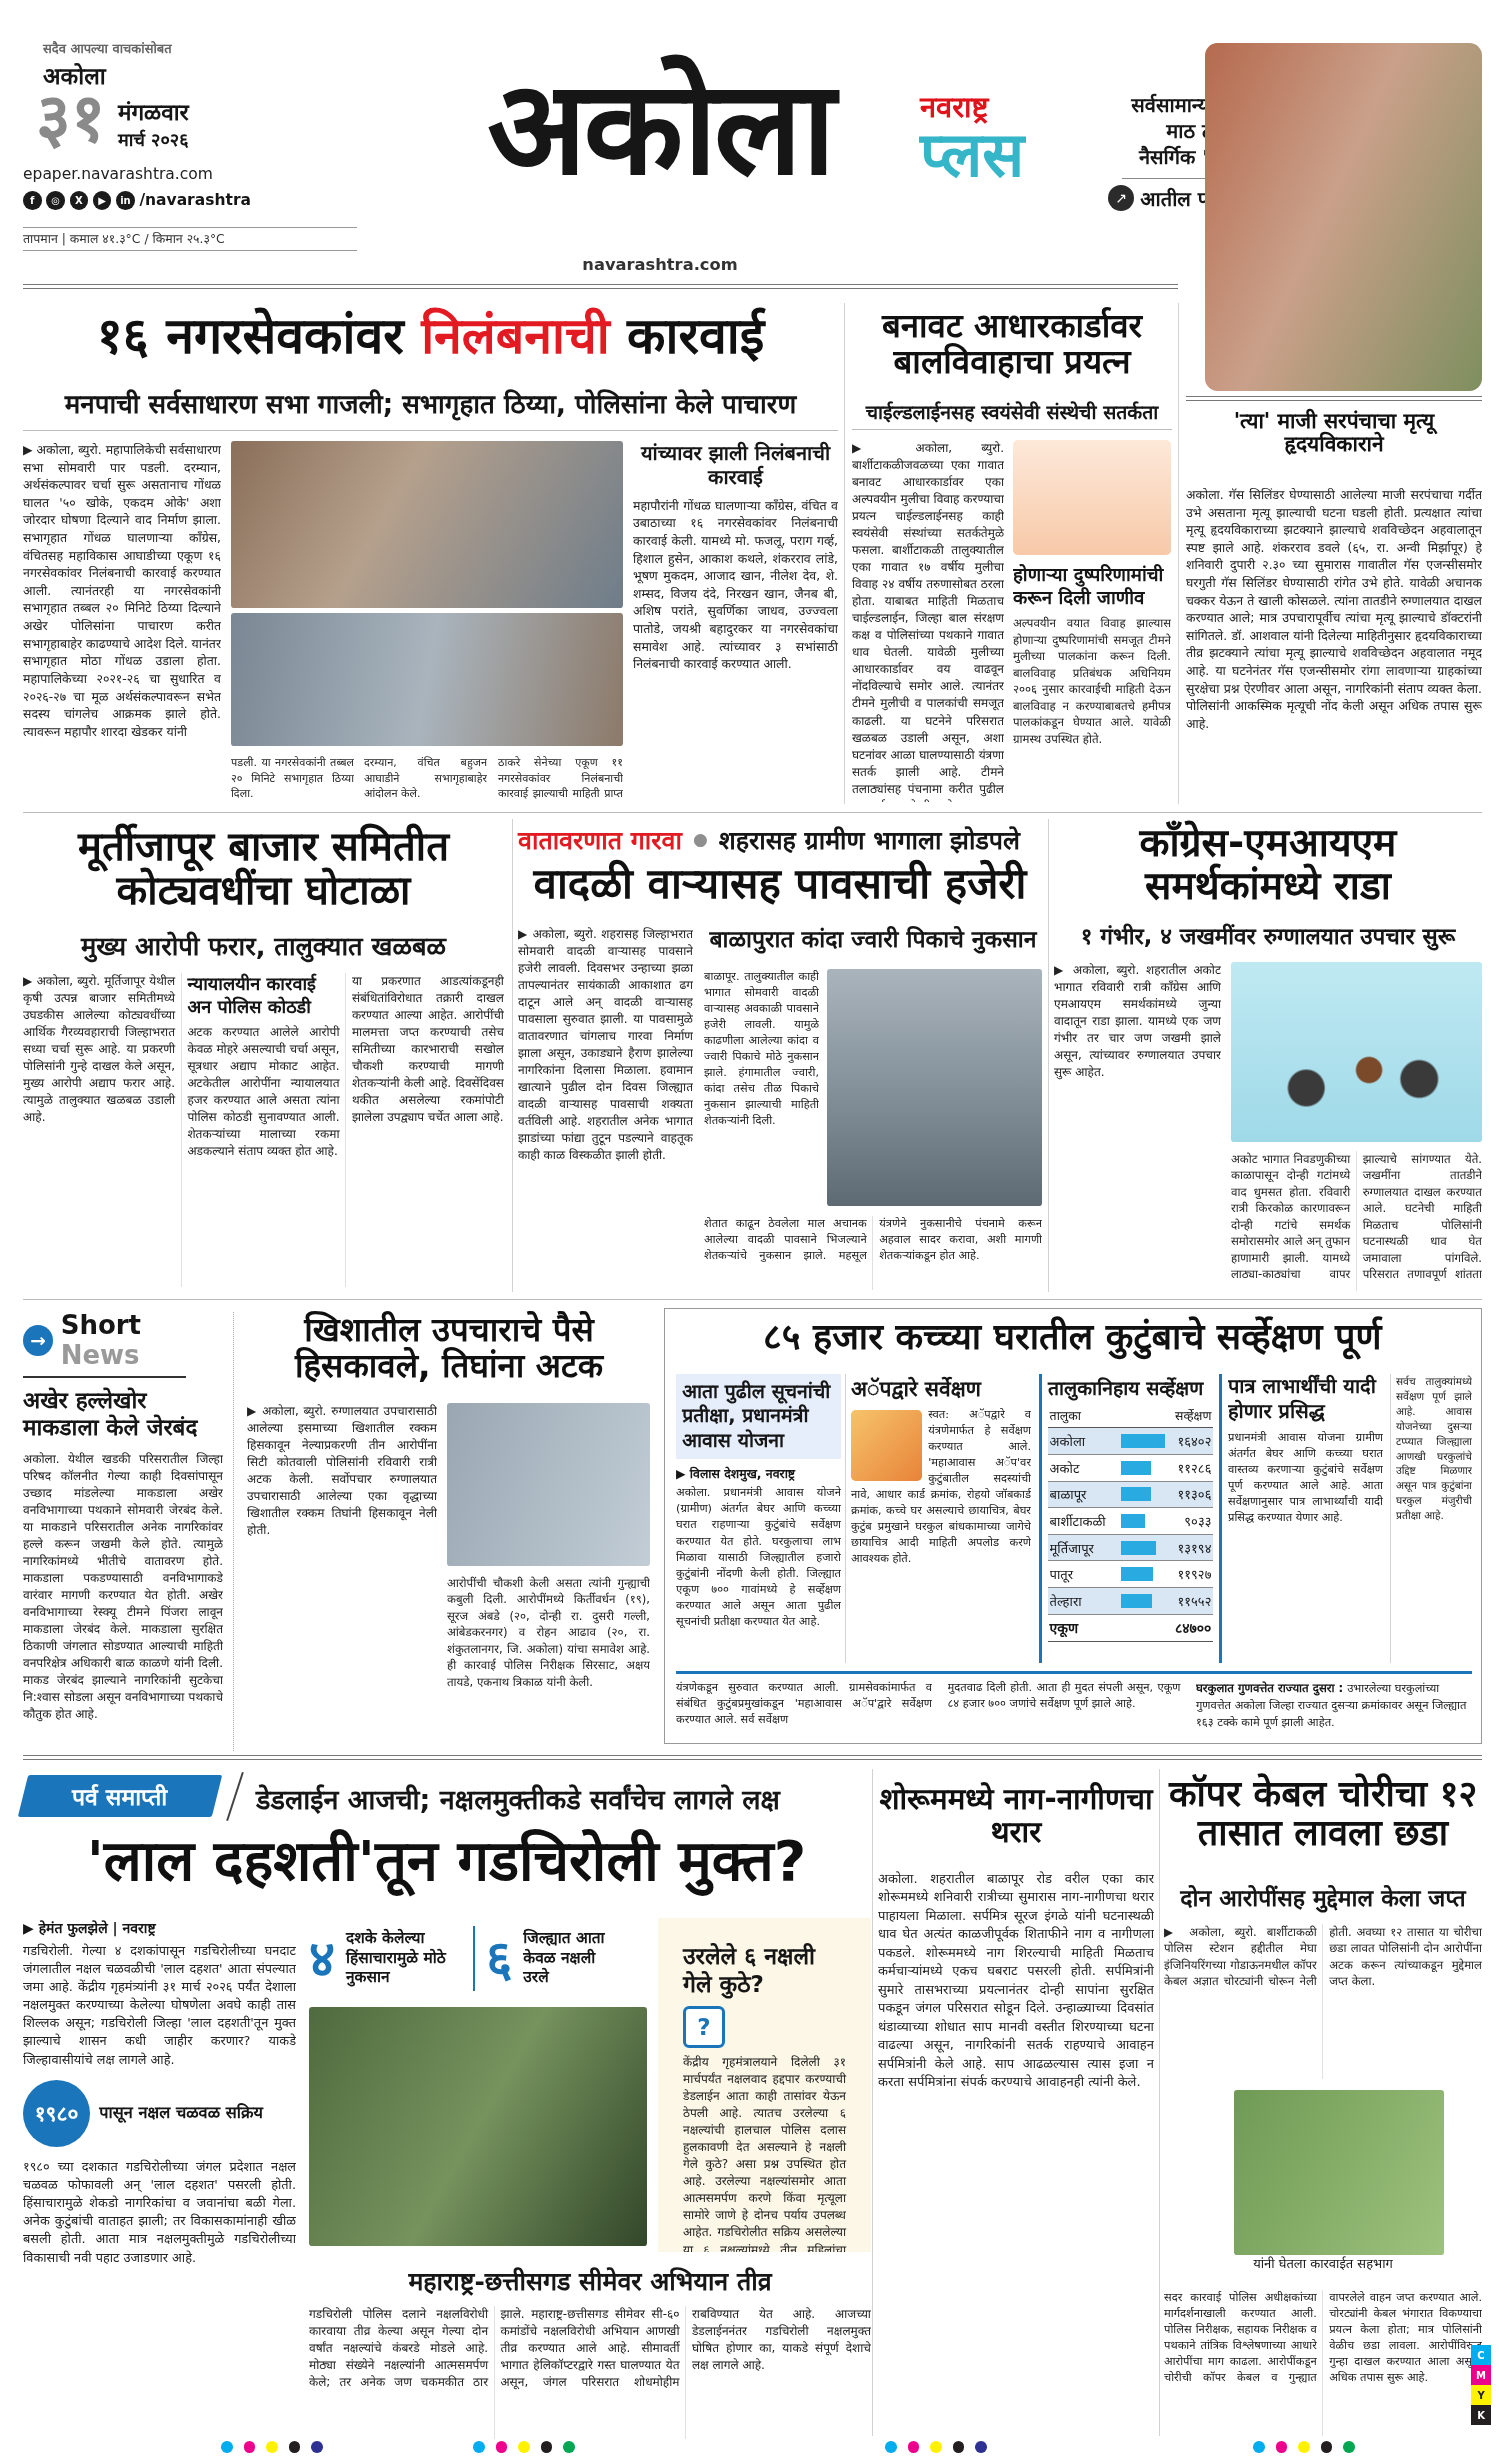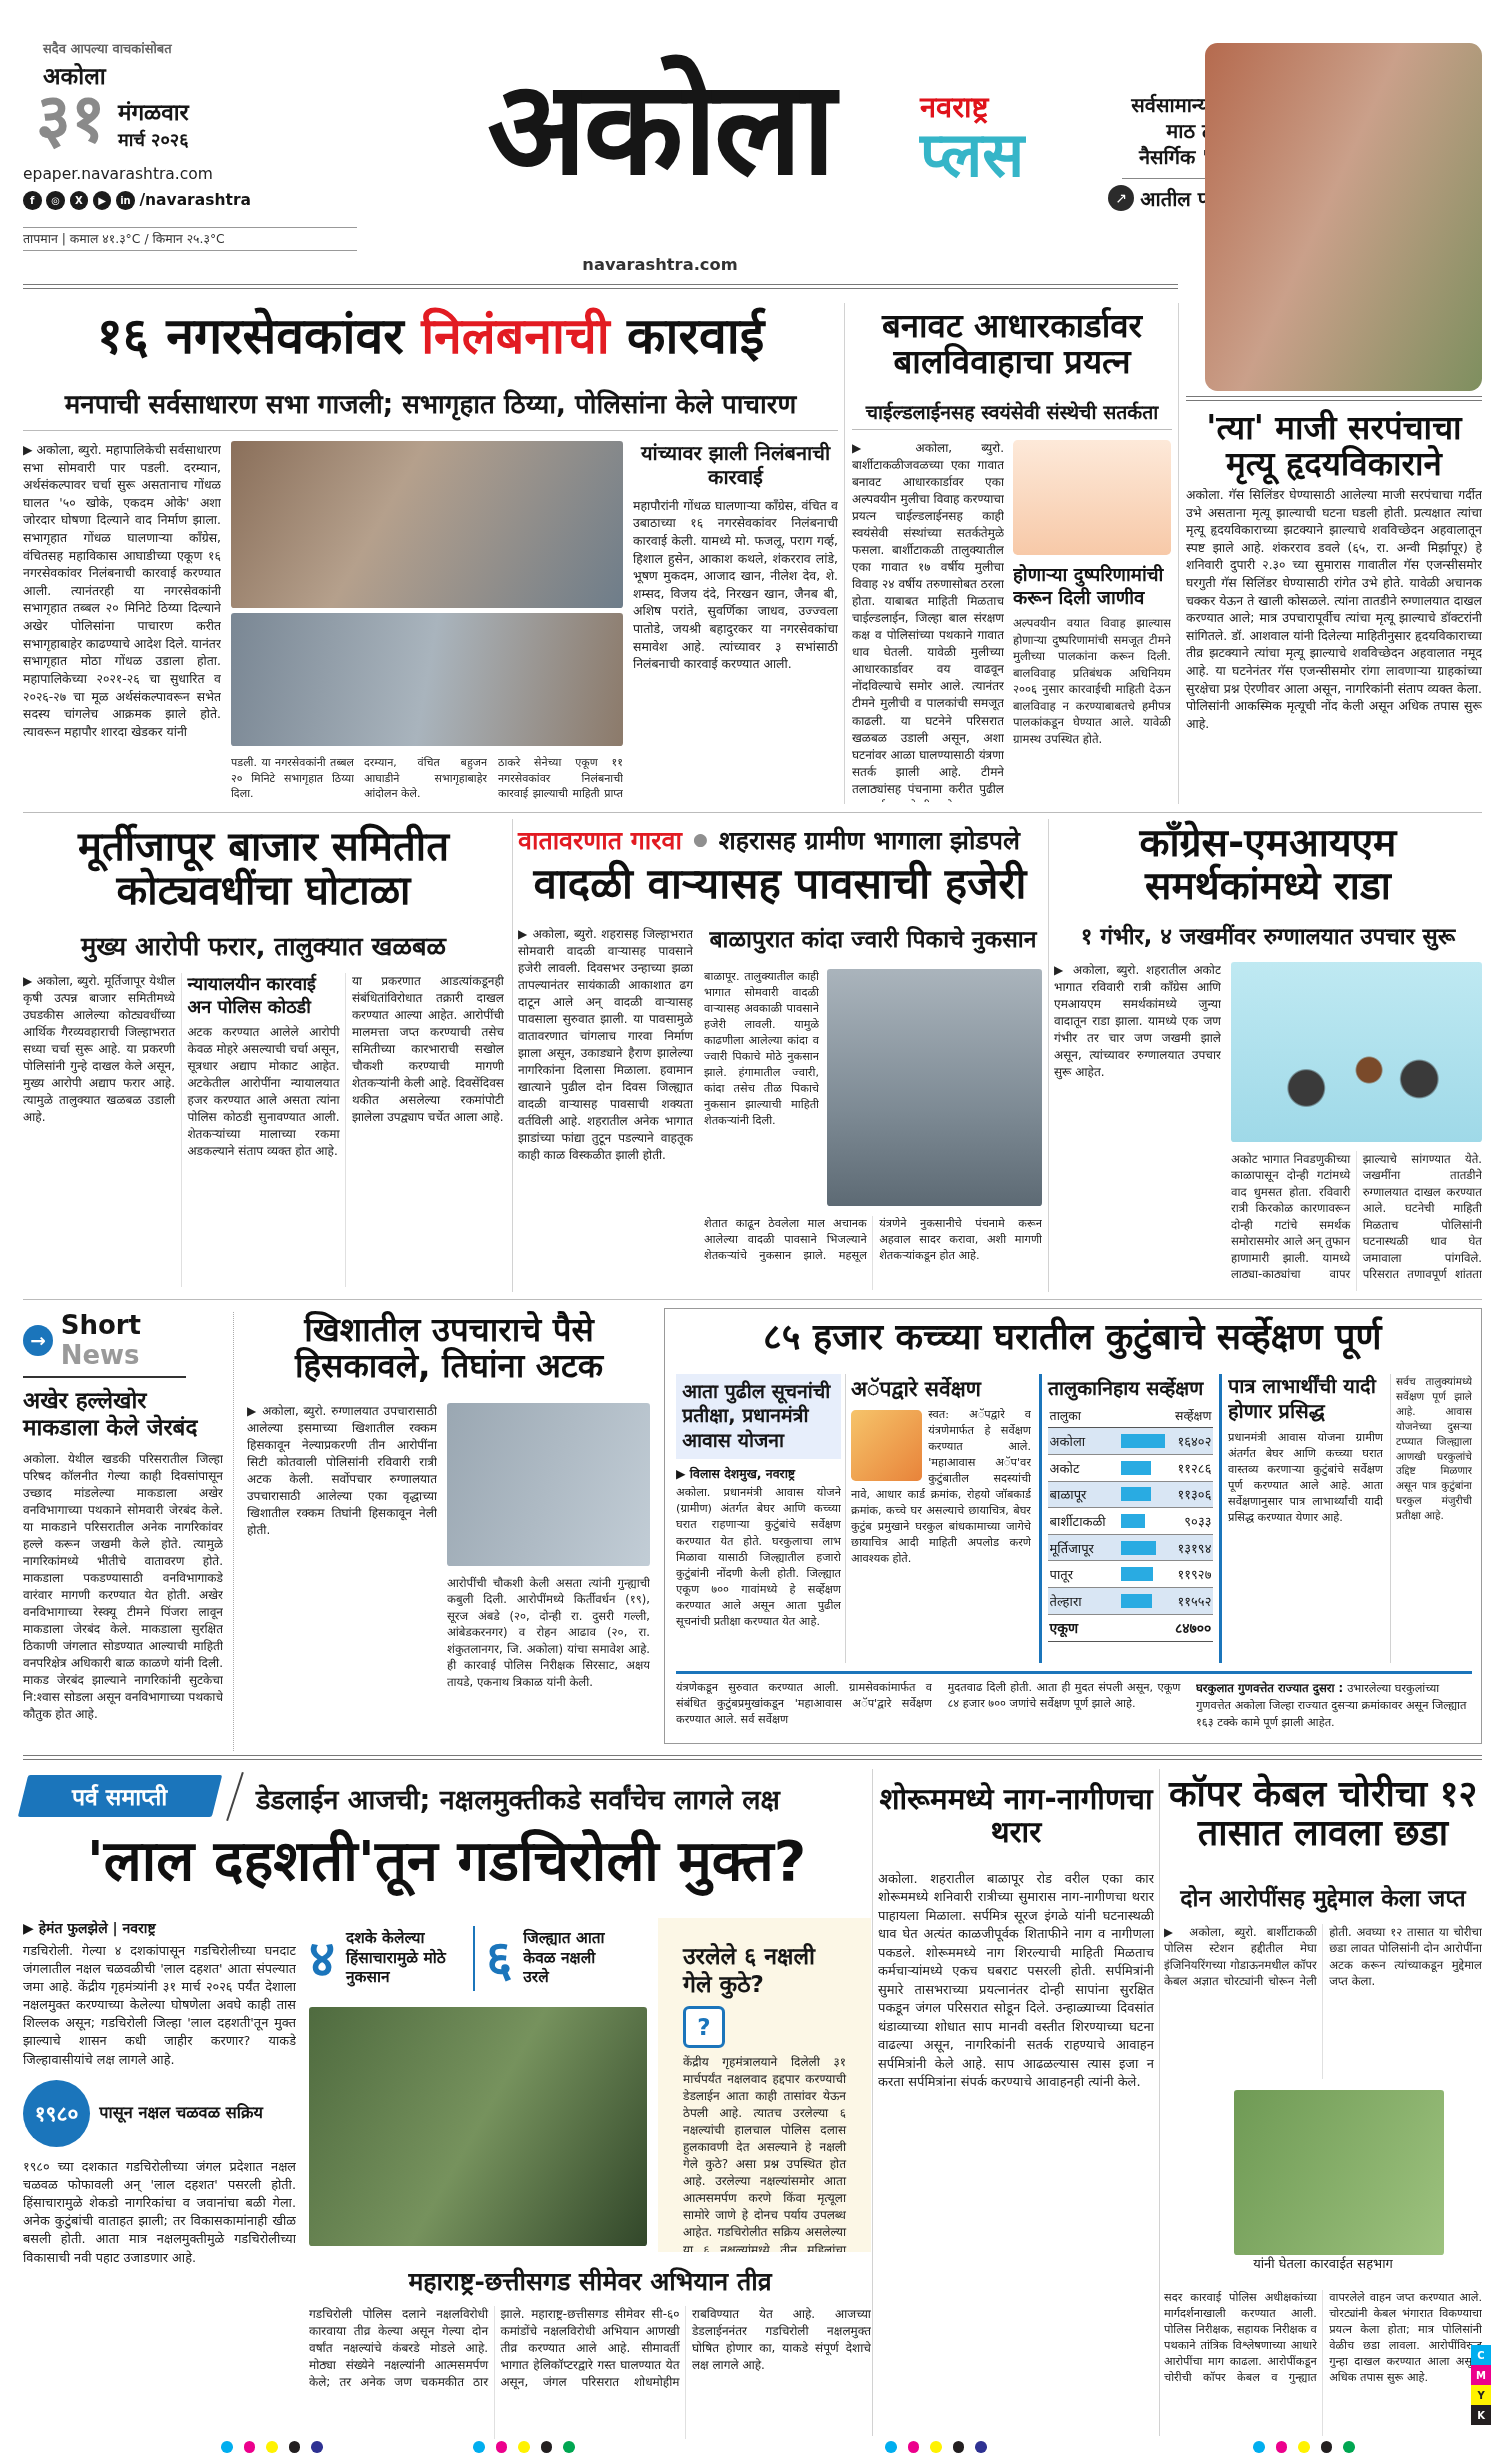--- a/index.html
+++ b/index.html
@@ -132,21 +132,21 @@
     <div class="abs body" style="left:0;top:137px;width:152px;height:362px;font-size:12px;overflow:hidden;">▶ अकोला, ब्युरो. बार्शीटाकळीजवळच्या एका गावात बनावट आधारकार्डावर एका अल्पवयीन मुलीचा विवाह करण्याचा प्रयत्न चाईल्डलाईनसह काही स्वयंसेवी संस्थांच्या सतर्कतेमुळे फसला. बार्शीटाकळी तालुक्यातील एका गावात १७ वर्षीय मुलीचा विवाह २४ वर्षीय तरुणासोबत ठरला होता. याबाबत माहिती मिळताच चाईल्डलाईन, जिल्हा बाल संरक्षण कक्ष व पोलिसांच्या पथकाने गावात धाव घेतली. यावेळी मुलीच्या आधारकार्डावर वय वाढवून नोंदविल्याचे समोर आले. त्यानंतर टीमने मुलीची व पालकांची समजूत काढली. या घटनेने परिसरात खळबळ उडाली असून, अशा घटनांवर आळा घालण्यासाठी यंत्रणा सतर्क झाली आहे. टीमने तलाठ्यांसह पंचनामा करीत पुढील कारवाई सुरू केली आहे.</div>
     <div class="abs" style="left:161px;top:137px;width:158px;height:362px;overflow:hidden;">
       <div class="ph-girl" style="width:158px;height:115px;"></div>
       <div style="font-size:18.6px;font-weight:800;line-height:1.25;margin:7.8px 0 6.2px;">होणाऱ्या दुष्परिणामांची करून दिली जाणीव</div>
       <div class="body" style="font-size:11.6px;">अल्पवयीन वयात विवाह झाल्यास होणाऱ्या दुष्परिणामांची समजूत टीमने मुलीच्या पालकांना करून दिली. बालविवाह प्रतिबंधक अधिनियम २००६ नुसार कारवाईची माहिती देऊन बालविवाह न करण्याबाबतचे हमीपत्र पालकांकडून घेण्यात आले. यावेळी ग्रामस्थ उपस्थित होते.</div>
     </div>
   </div>
 
   <div class="abs" style="left:1186px;top:303px;width:296px;height:501px;">
     <div class="abs drule" style="left:0;top:93px;width:296px;"></div>
-    <h2 class="hl abs" style="left:0;top:107px;width:296px;font-size:33px;margin:0;">'त्या' माजी सरपंचाचा मृत्यू हृदयविकाराने</h2>
+    <h2 class="hl abs" style="left:0;top:107px;width:296px;font-size:21px;margin:0;">'त्या' माजी सरपंचाचा मृत्यू हृदयविकाराने</h2>
     <div class="abs body" style="left:0;top:183px;width:296px;height:315px;font-size:12.4px;overflow:hidden;">अकोला. गॅस सिलिंडर घेण्यासाठी आलेल्या माजी सरपंचाचा गर्दीत उभे असताना मृत्यू झाल्याची घटना घडली होती. प्रत्यक्षात त्यांचा मृत्यू हृदयविकाराच्या झटक्याने झाल्याचे शवविच्छेदन अहवालातून स्पष्ट झाले आहे. शंकरराव डवले (६५, रा. अन्वी मिर्झापूर) हे शनिवारी दुपारी २.३० च्या सुमारास गावातील गॅस एजन्सीसमोर घरगुती गॅस सिलिंडर घेण्यासाठी रांगेत उभे होते. यावेळी अचानक चक्कर येऊन ते खाली कोसळले. त्यांना तातडीने रुग्णालयात दाखल करण्यात आले; मात्र उपचारापूर्वीच त्यांचा मृत्यू झाल्याचे डॉक्टरांनी सांगितले. डॉ. आशवाल यांनी दिलेल्या माहितीनुसार हृदयविकाराच्या तीव्र झटक्याने त्यांचा मृत्यू झाल्याचे शवविच्छेदन अहवालात नमूद आहे. या घटनेनंतर गॅस एजन्सीसमोर रांगा लावणाऱ्या ग्राहकांच्या सुरक्षेचा प्रश्न ऐरणीवर आला असून, नागरिकांनी संताप व्यक्त केला. पोलिसांनी आकस्मिक मृत्यूची नोंद केली असून अधिक तपास सुरू आहे.</div>
   </div>
 
   <div class="abs thinrule" style="left:23px;top:812px;width:1459px;"></div>
 
   <div class="vrule" style="left:512px;top:819px;height:473px;"></div>
   <div class="vrule" style="left:1048px;top:819px;height:473px;"></div>
 
   <div class="abs" style="left:23px;top:821px;width:481px;height:470px;">
     <h2 class="hl abs" style="left:0;top:3.1px;width:481px;font-size:40px;margin:0;">मूर्तीजापूर बाजार समितीत कोट्यवधींचा घोटाळा</h2>

